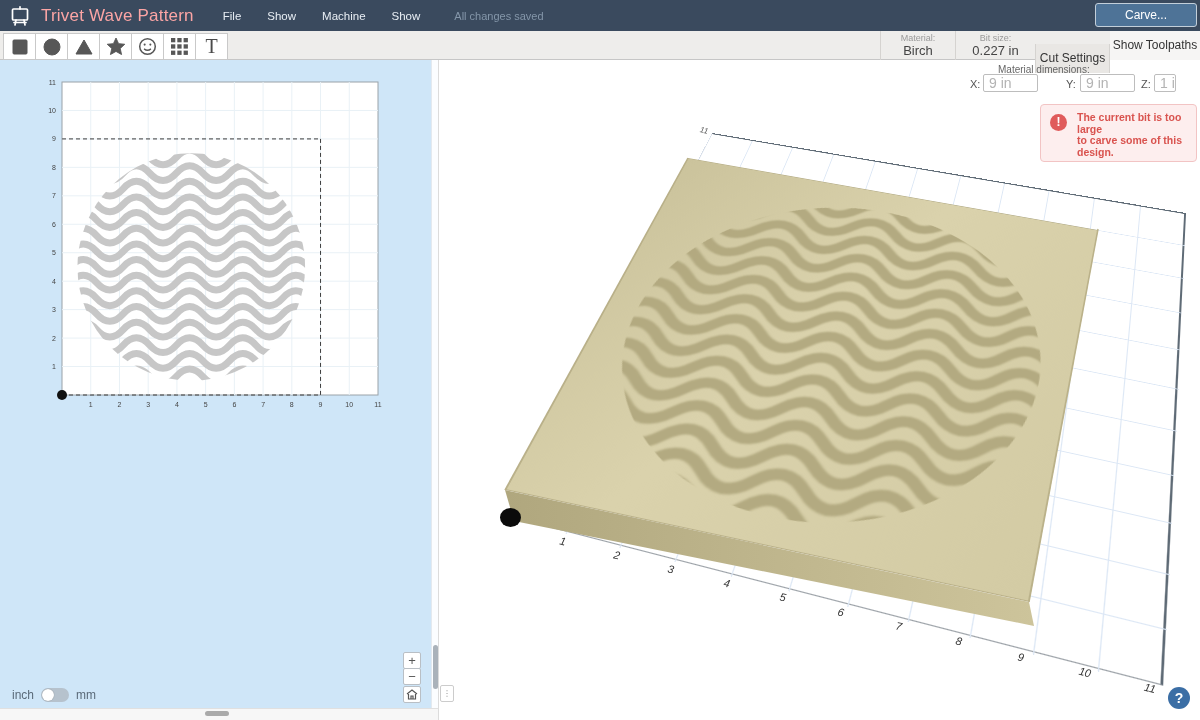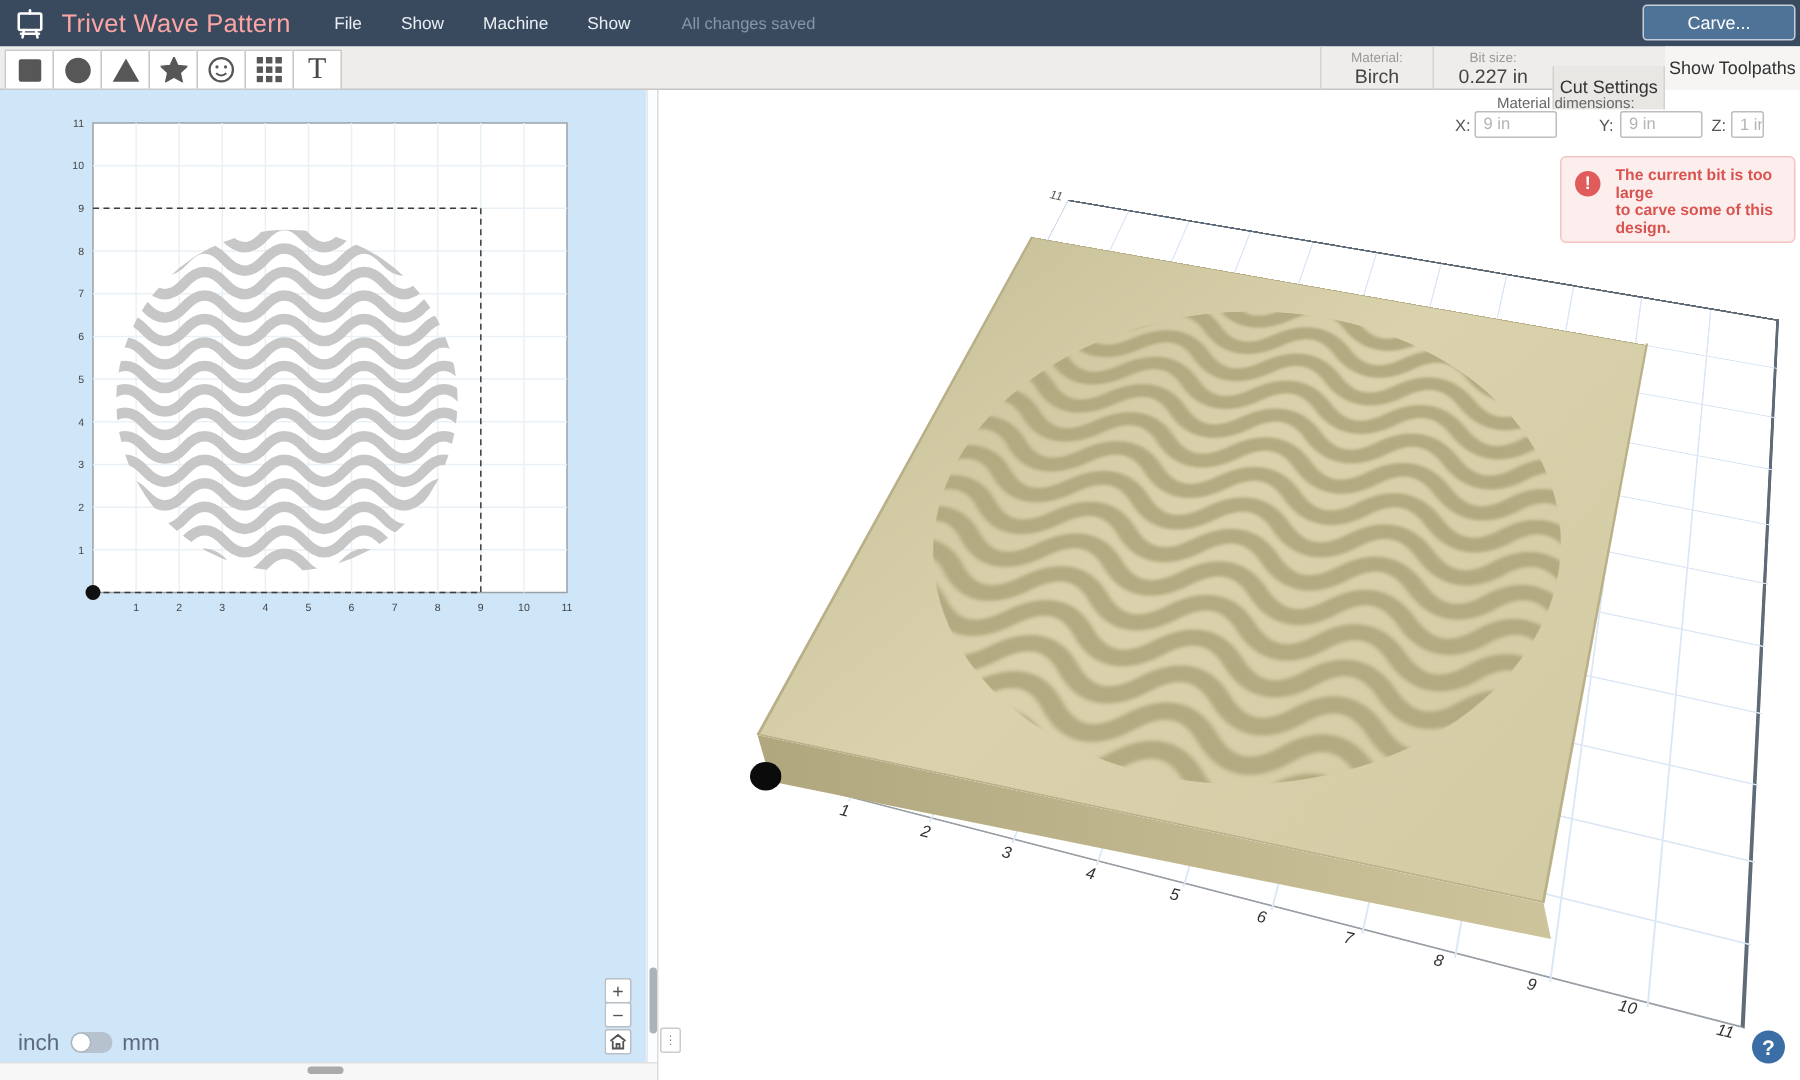--- a/index.html
+++ b/index.html
@@ -42,21 +42,21 @@
   #hscroll{position:absolute;left:0;top:708px;width:438px;height:12px;background:#f7f7f7;
     border-top:1px solid #e0e0e0;z-index:4;}
   #hthumb{position:absolute;left:205px;top:2px;width:24px;height:5px;border-radius:3px;background:#aaa;}
   #divider{position:absolute;left:438px;top:60px;width:1px;height:660px;background:#dcdcdc;z-index:4;}
   #gripbtn{position:absolute;left:440px;top:685px;width:14px;height:17px;background:#fff;
     border:1px solid #ccc;border-radius:2px;z-index:5;color:#8a8a8a;font-size:8px;
     line-height:15px;text-align:center;letter-spacing:0;}
   .zoombtn{position:absolute;left:403px;width:18px;height:17px;background:#fff;border:1px solid #b9bfc5;
     color:#555;font-size:13px;line-height:15px;text-align:center;border-radius:2px;z-index:5;cursor:pointer;}
   #unitctl{position:absolute;left:12px;top:687px;height:16px;z-index:5;display:flex;align-items:center;
-    font-size:15px;color:#5b6b7a;}
+    font-size:12px;color:#5b6b7a;}
   #unittoggle{width:28px;height:14px;border-radius:8px;background:#b6c2cd;margin:0 7px;position:relative;}
   #unitknob{position:absolute;left:1px;top:1px;width:12px;height:12px;border-radius:50%;background:#fff;
     box-shadow:0 0 1px rgba(0,0,0,.4);}
 
   
   #header{position:absolute;left:0;top:0;width:1200px;height:31px;background:var(--header-bg);
     z-index:6;display:flex;align-items:center;color:#fff;}
   #logo{width:24px;height:24px;margin:0 9px 0 8px;}
   #apptitle{font-size:17px;font-weight:400;letter-spacing:.2px;color:#fca5a5;margin-right:29px;}
   #menus{display:flex;gap:26px;font-size:11.5px;color:#e8eef4;}
@@ -75,21 +75,21 @@
   .tcell{position:absolute;top:0;height:29px;text-align:center;cursor:pointer;}
   .tcell .lab{font-size:9px;color:#999;margin-top:2px;}
   .tcell .val{font-size:13px;color:#444;margin-top:0px;}
   #cutsettings{line-height:29px;font-size:12px;color:#333;background:#e9e7e4;
     border-left:1px solid #d5d3d0;border-right:1px solid #d5d3d0;}
   #showtoolpaths{line-height:29px;font-size:12px;color:#333;background:#f6f5f4;}
   .ticon{fill:#575757;stroke:#575757;}
   #dimslabel{position:absolute;left:998px;top:64px;font-size:10px;color:#666;z-index:6;}
   .dimlab{position:absolute;top:78px;font-size:11px;color:#555;z-index:6;}
   .diminput{position:absolute;top:74px;height:18px;border:1px solid #bdbdbd;border-radius:2px;
-    background:#fff;font-size:11px;color:#b3b3b3;padding-left:5px;z-index:6;
+    background:#fff;font-size:14px;color:#b3b3b3;padding-left:5px;z-index:6;
     font-family:"Liberation Sans",sans-serif;}
   #warnbox{position:absolute;left:1040px;top:104px;width:157px;height:58px;background:var(--warn-bg);
     border:1px solid var(--warn-border);border-radius:4px;z-index:6;}
   #warnicon{position:absolute;left:9px;top:9px;width:17px;height:17px;border-radius:50%;
     background:#e05b5b;color:#fff;font-size:12px;font-weight:bold;text-align:center;line-height:17px;}
   #warntitle{position:absolute;left:36px;top:7px;font-size:10.5px;font-weight:bold;
     color:var(--warn-red);line-height:11.5px;}
   #warnbody{position:absolute;left:33px;top:32px;font-size:9.5px;color:#9b9b9b;line-height:11px;}
   #helpbtn{position:absolute;left:1168px;top:687px;width:22px;height:22px;border-radius:50%;
     background:var(--help-blue);color:#fff;font-size:14px;font-weight:bold;text-align:center;

